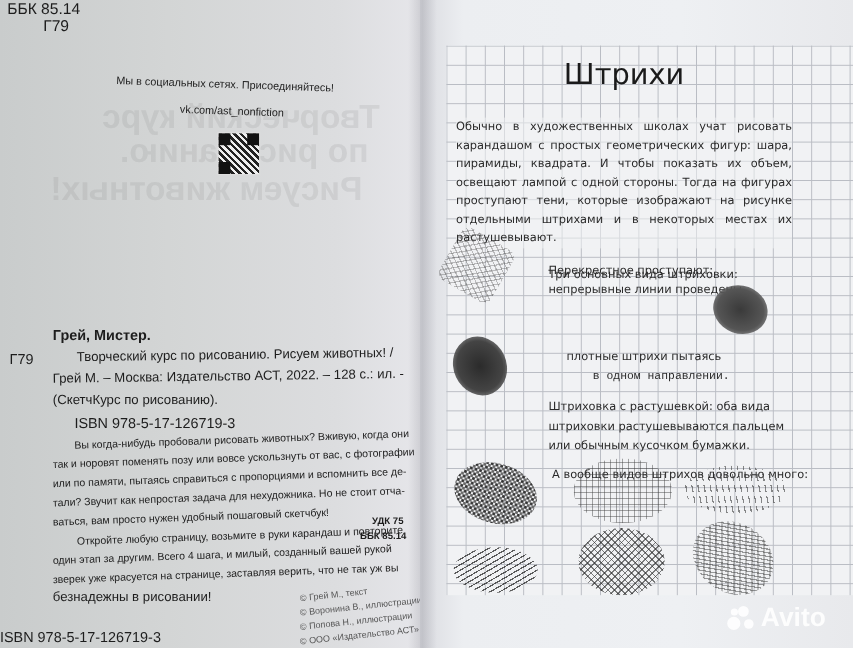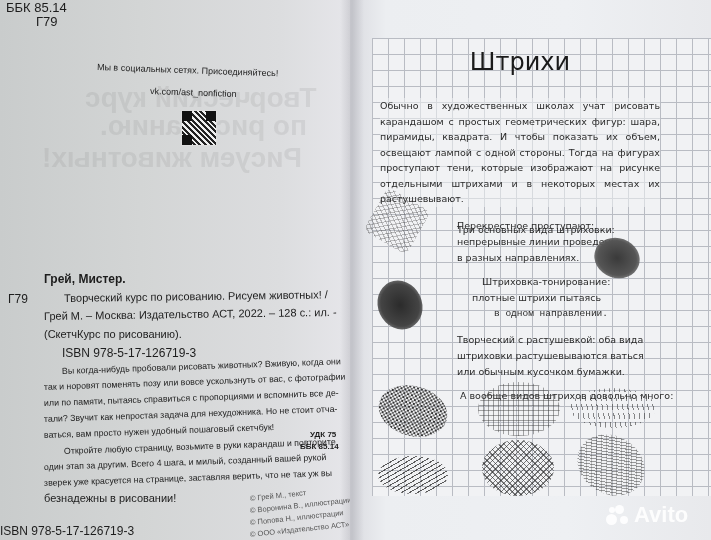--- a/index.html
+++ b/index.html
@@ -86,30 +86,28 @@
 
   <div class="grid">
     <div class="title">Штрихи</div>
     <div class="para hand">Обычно в художественных школах учат рисовать карандашом с простых геометрических фигур: шара, пирамиды, квадрата. И чтобы показать их объем, освещают лампой с одной стороны. Тогда на фигурах проступают тени, которые изображают на рисунке отдельными штрихами и в некоторых местах их растушевывают.</div>
 
     <div class="blk hand" style="left:85px;top:152px;margin-top:32px;">Три основных вида штриховки:</div>
 
     <div class="blob" style="left:0px;top:158px;width:50px;height:50px;border-radius:8px;transform:rotate(30deg);background:repeating-linear-gradient(35deg,rgba(80,80,80,.35) 0 1px,transparent 1px 4px),repeating-linear-gradient(-40deg,rgba(80,80,80,.35) 0 1px,transparent 1px 4px);"></div>
     <div class="blk hand" style="left:85px;top:180px;">Перекрестное проступают:</div>
     <div class="blk hand" style="left:85px;top:196px;">непрерывные линии проведены</div>
-    <div class="blk hand" style="left:85px;top:212px;">в разных направлениях.</div>
 
     <div class="blob" style="left:222px;top:200px;width:46px;height:40px;background:radial-gradient(ellipse at center,#3a3a3a 0%,#555 60%,rgba(90,90,90,.3) 100%);transform:rotate(20deg);"></div>
-    <div class="blk hand" style="left:110px;top:236px;">Штриховка-тонирование:</div>
     <div class="blk hand" style="left:100px;top:252px;">плотные штрихи пытаясь</div>
     <div class="blk hand" style="left:122px;top:268px;font-family:Liberation Mono, monospace;">в одном направлении.</div>
 
     <div class="blob" style="left:6px;top:242px;width:44px;height:50px;background:radial-gradient(ellipse at center,#2b2b2b 0%,#444 60%,rgba(80,80,80,.3) 100%);transform:rotate(-25deg);"></div>
-    <div class="blk hand" style="left:85px;top:294px;">Творческий с растушевкой: оба вида</div>
-    <div class="blk hand" style="left:85px;top:310px;">штриховки растушевываются ваться</div>
+    <div class="blk hand" style="left:85px;top:294px;">Штриховка с растушевкой: оба вида</div>
+    <div class="blk hand" style="left:85px;top:310px;">штриховки растушевываются пальцем</div>
     <div class="blk hand" style="left:85px;top:326px;text-align:center;">или обычным кусочком бумажки.</div>
 
     <div class="blk hand" style="left:88px;top:350px;">А вообще видов штрихов довольно много:</div>
 
     <div class="blob" style="left:6px;top:348px;width:70px;height:50px;transform:rotate(15deg);background:radial-gradient(circle,#333 1px,transparent 1.5px) 0 0/4px 4px,radial-gradient(circle,#666 1px,transparent 1.5px) 2px 2px/4px 4px;"></div>
     <div class="blob" style="left:106px;top:344px;width:82px;height:54px;background:repeating-linear-gradient(0deg,rgba(60,60,60,.45) 0 1px,transparent 1px 5px),repeating-linear-gradient(90deg,rgba(60,60,60,.45) 0 1px,transparent 1px 5px);"></div>
     <div class="blob" style="left:198px;top:350px;width:86px;height:40px;background:repeating-linear-gradient(80deg,rgba(60,60,60,.6) 0 1px,transparent 1px 5px);-webkit-mask:repeating-linear-gradient(0deg,#000 0 6px,transparent 6px 9px);mask:repeating-linear-gradient(0deg,#000 0 6px,transparent 6px 9px);"></div>
     <div class="blob" style="left:6px;top:418px;width:70px;height:38px;background:repeating-linear-gradient(-30deg,rgba(40,40,40,.75) 0 1px,transparent 1px 4px);"></div>
     <div class="blob" style="left:110px;top:402px;width:72px;height:56px;background:repeating-linear-gradient(45deg,rgba(40,40,40,.6) 0 1px,transparent 1px 4px),repeating-linear-gradient(-45deg,rgba(40,40,40,.6) 0 1px,transparent 1px 4px);"></div>
     <div class="blob" style="left:204px;top:398px;width:70px;height:58px;transform:rotate(30deg);background:repeating-linear-gradient(-20deg,rgba(60,60,60,.5) 0 1px,transparent 1px 3px),repeating-linear-gradient(60deg,rgba(60,60,60,.3) 0 1px,transparent 1px 5px);"></div>

